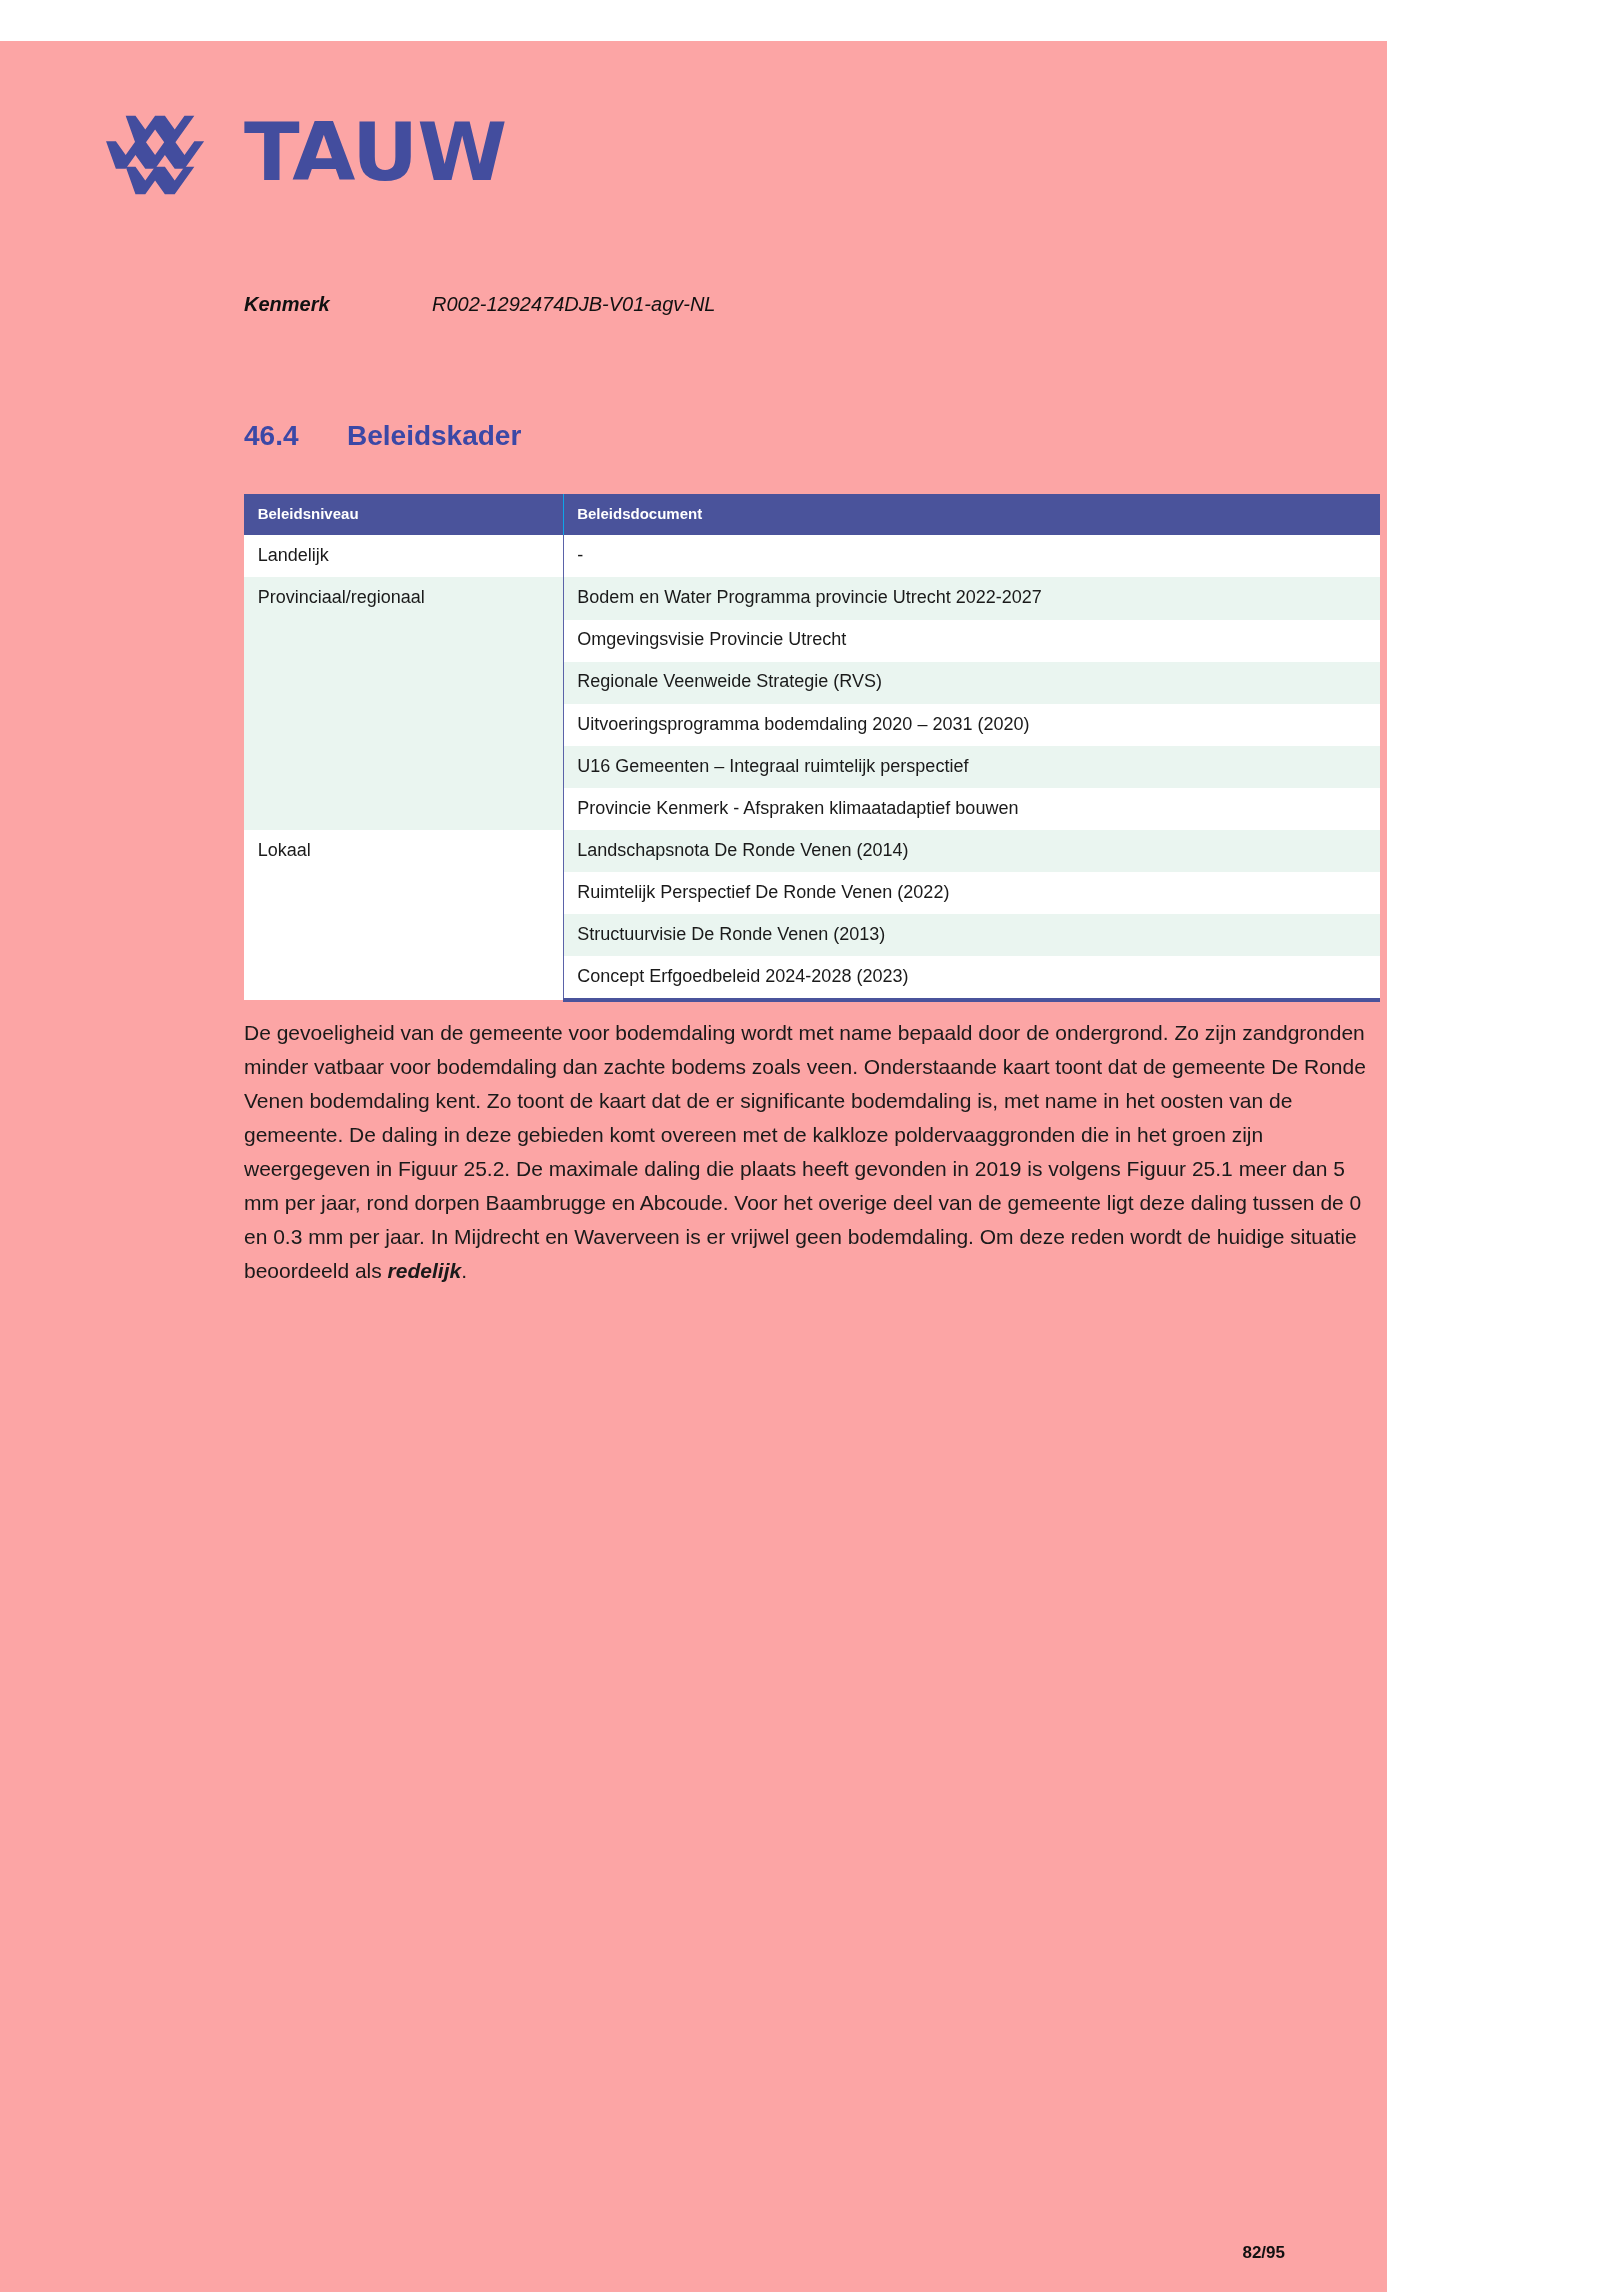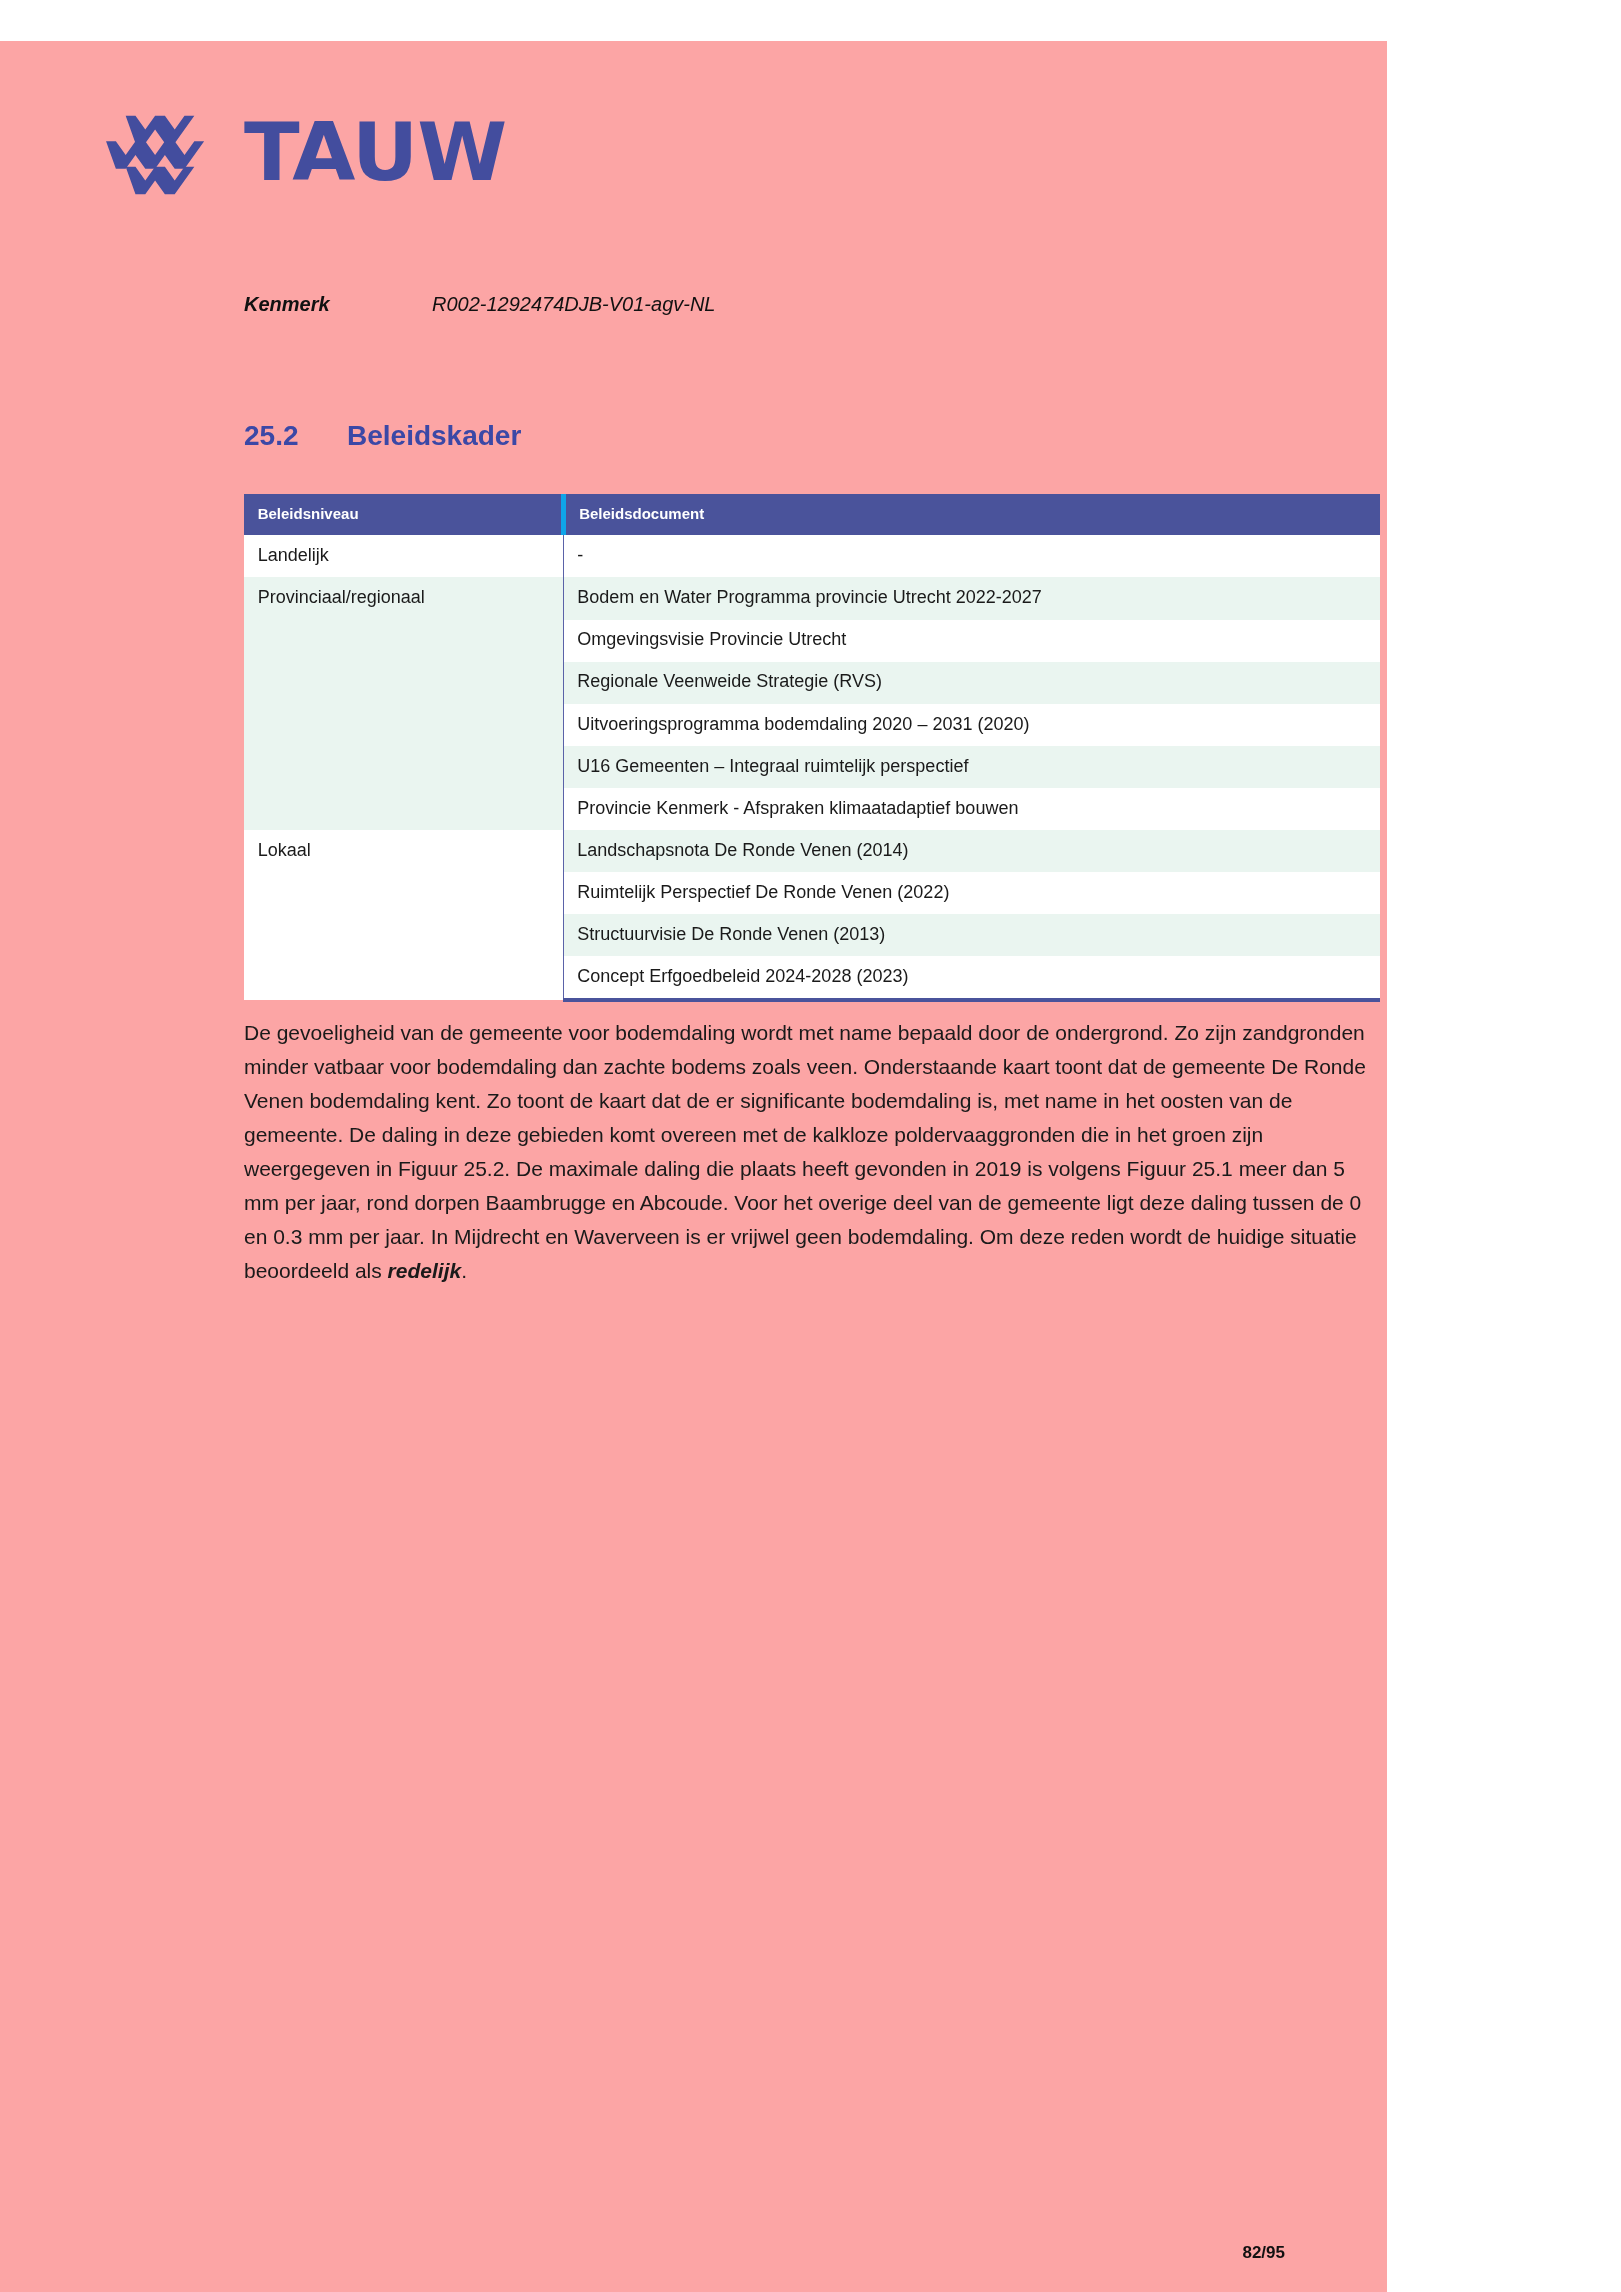--- a/index.html
+++ b/index.html
@@ -119,21 +119,21 @@
     color: #ffffff;
     font-weight: 700;
     text-align: left;
     font-size: 15px;
     padding: 10.8px 13.7px 11.8px 13.7px;
     line-height: 1.25;
     vertical-align: middle;
     border: none;
   }
   table.policy-table thead th.h2col {
-    border-left: 5px solid #0ea5e9;
+    border-left: 1px solid #0ea5e9;
   }
 
   table.policy-table tbody td {
     padding: 7.8px 13.7px 8.8px 13.7px;
     line-height: 1.35;
     vertical-align: top;
     color: #1a1a1a;
     border: none;
     height: 25.5px;
   }
@@ -183,21 +183,21 @@
     <div class="logo-word">TAUW</div>
   </div>
 
   <div class="kenmerk-row">
     <span class="kenmerk-label">Kenmerk</span><span class="kenmerk-value">R002-1292474DJB-V01-agv-NL</span>
   </div>
 
   <div class="content">
 
     <h2 class="section-heading">
-      <span class="num">25.2</span>
+      <span class="num">46.4</span>
       <span>Beleidskader</span>
     </h2>
 
     <div class="policy-table-wrap">
       <table class="policy-table">
         <colgroup>
             <col class="c1">
             <col class="c2">
           </colgroup>
         <thead>

